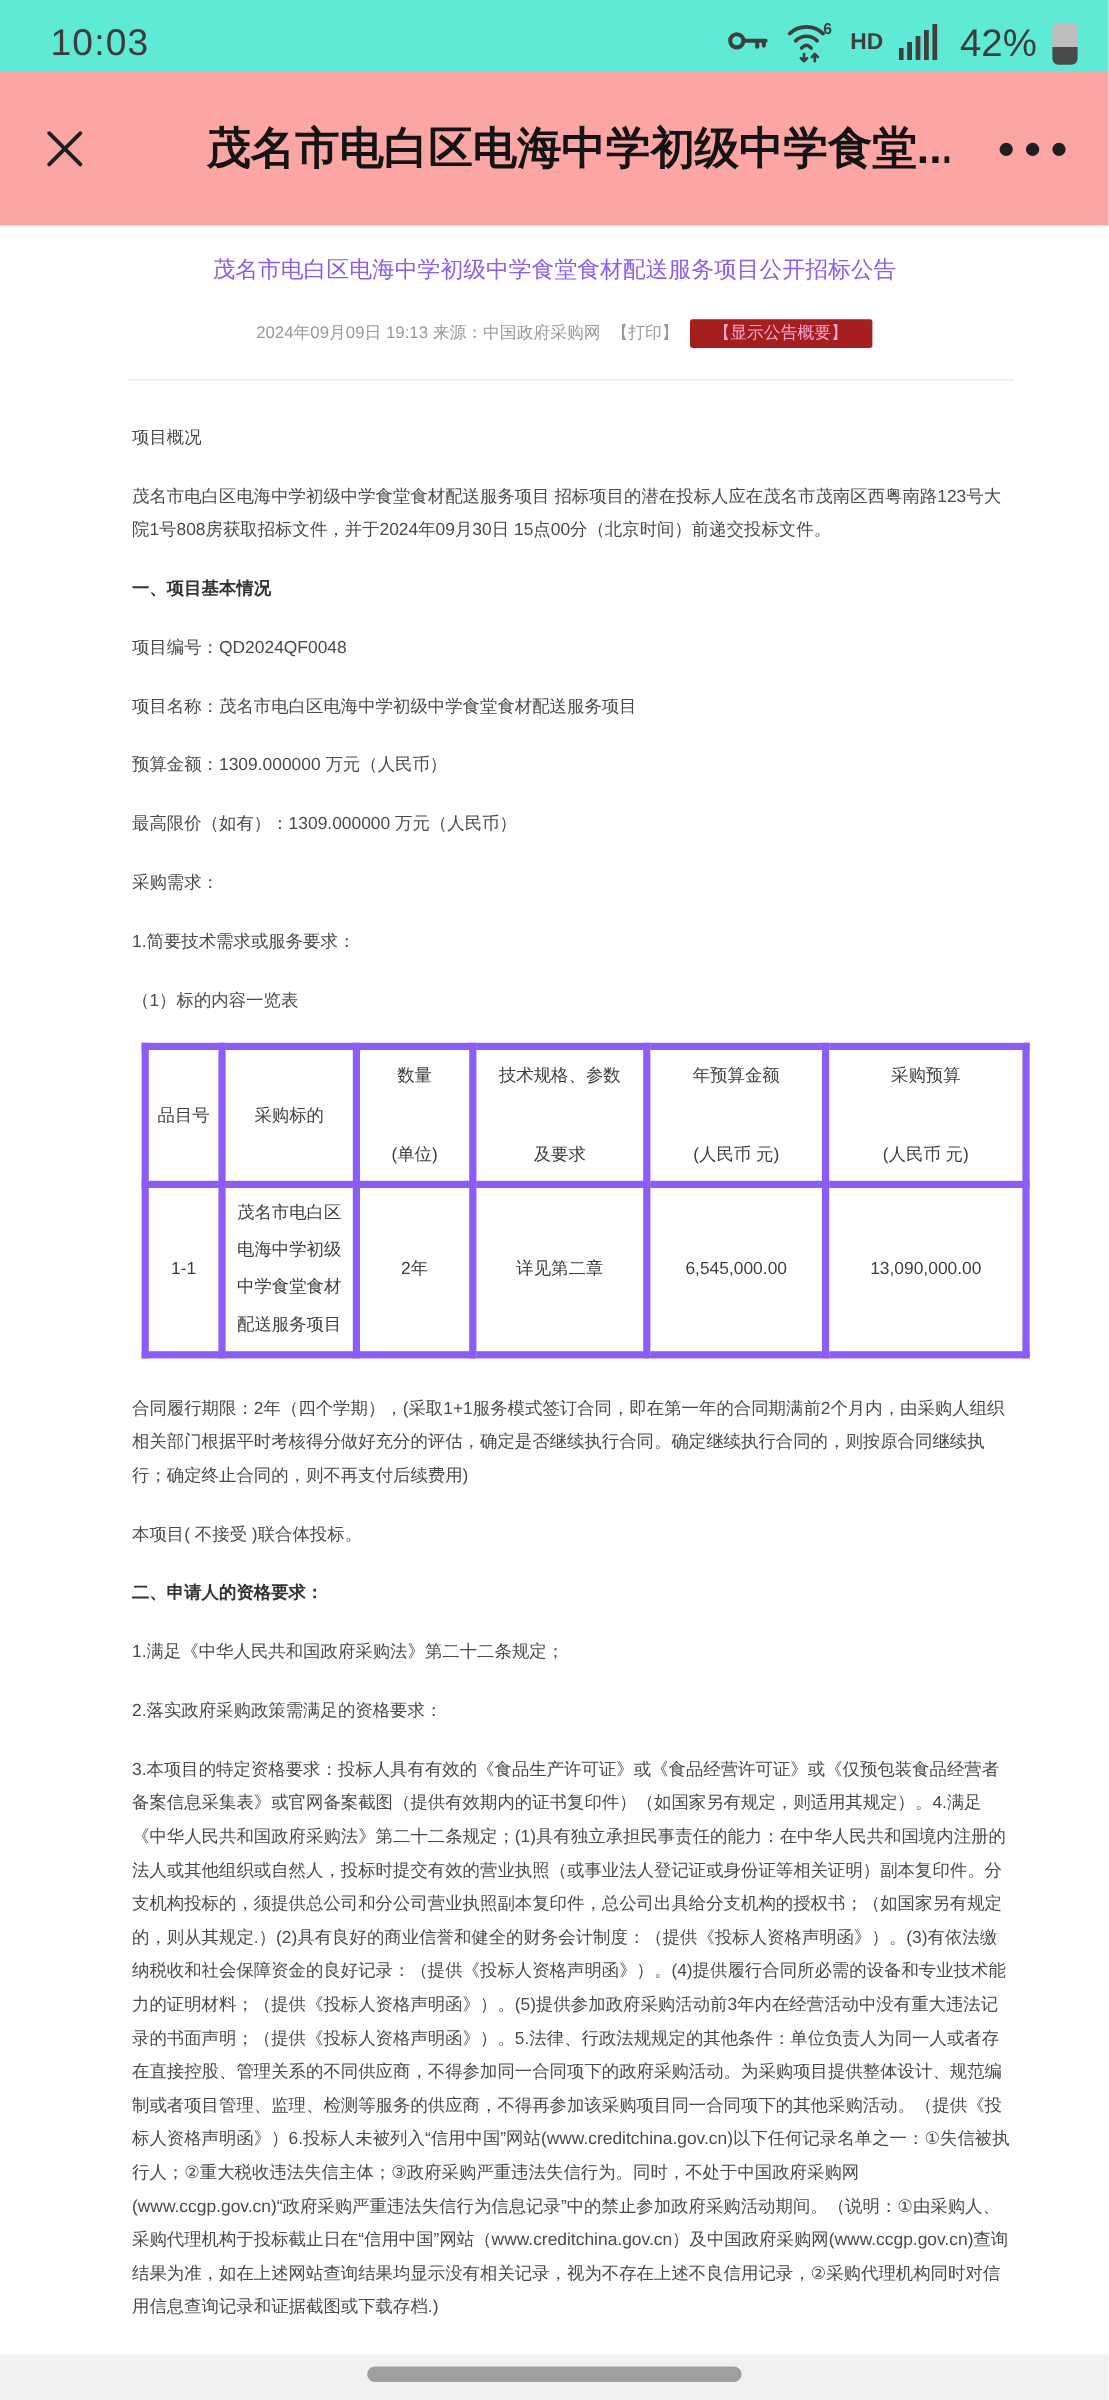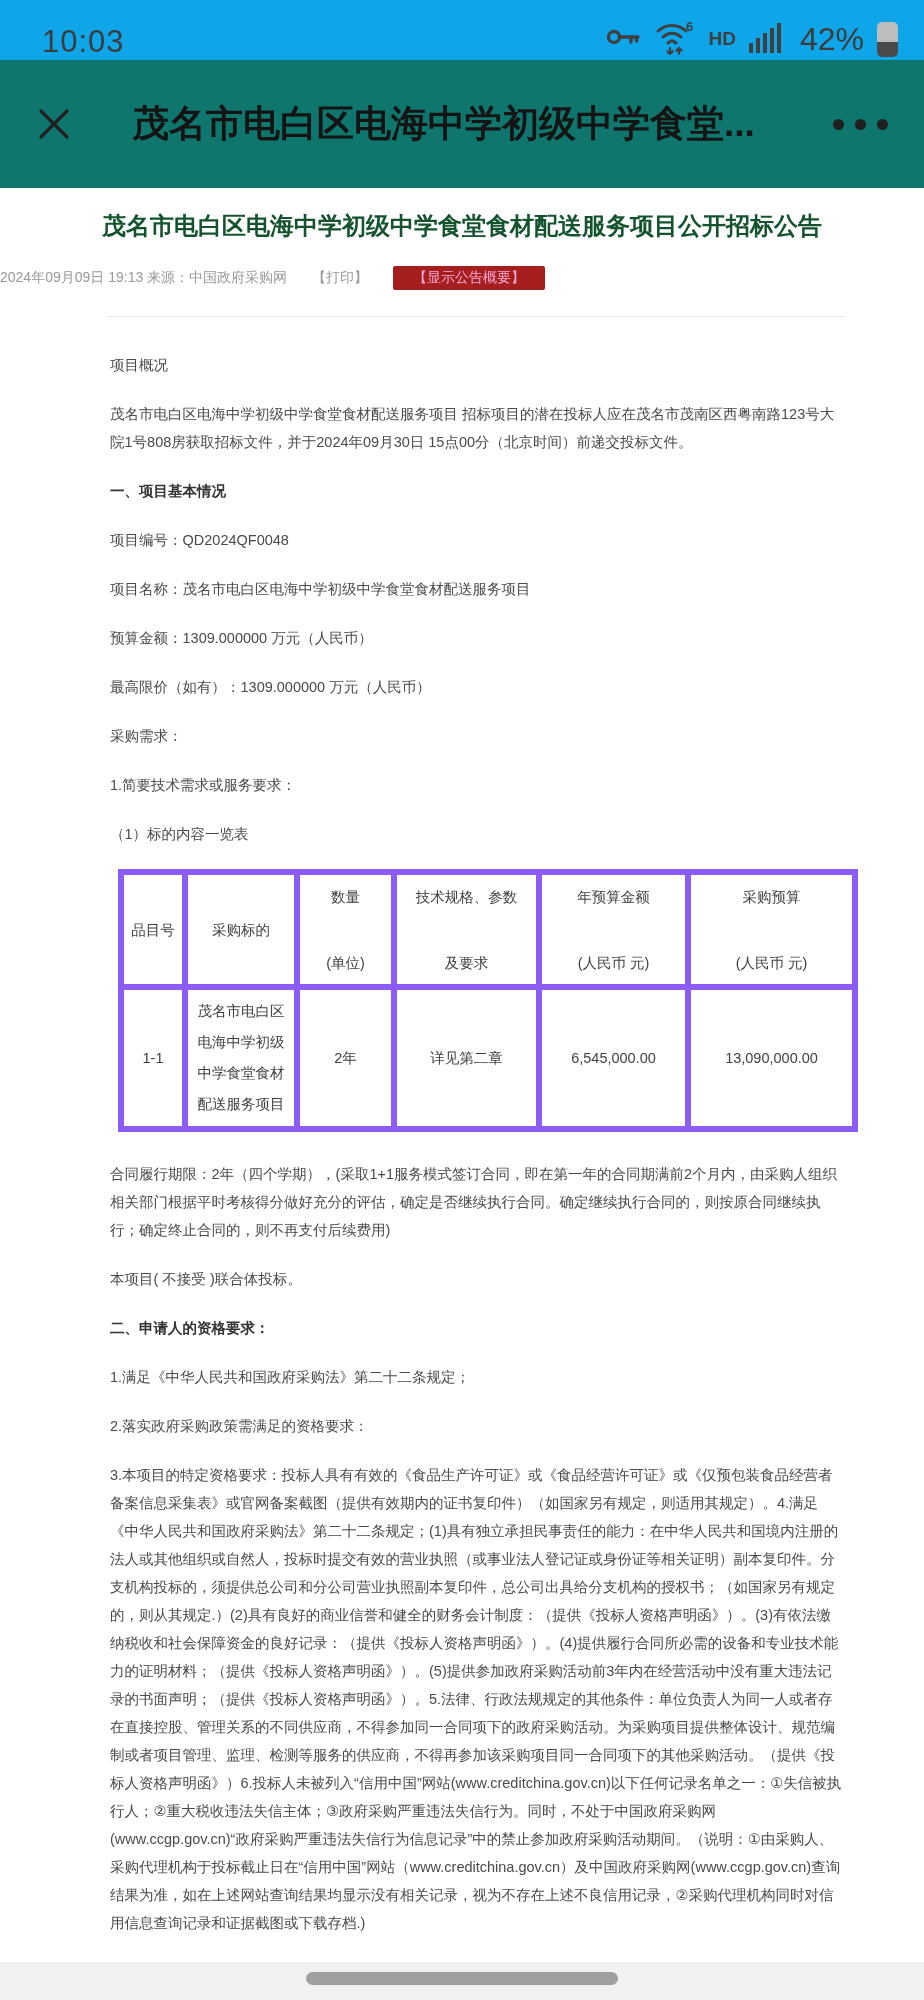--- a/index.html
+++ b/index.html
@@ -6,55 +6,55 @@
   html,body { margin:0; padding:0; }
   body {
     width:924px; height:2000px;
     font-family:"Liberation Sans","DejaVu Sans",sans-serif;
     background:#ffffff;
   }
   .screen { position:relative; width:924px; height:2000px; overflow:hidden; background:#ffffff; }
 
   
   .status-bar {
-    height:60px; background:#0ea5e9;
-    display:flex; align-items:flex-end; justify-content:space-between;
+    height:60px; background:#5eead4;
+    display:flex; align-items:center; justify-content:space-between;
     padding:12px 26px 0 42px;
   }
   .status-time { font-size:31px; color:#3c3c3c; letter-spacing:1px; }
   .status-icons { display:flex; align-items:center; gap:13px; }
   .hd-badge { font-size:19px; font-weight:700; color:#3f3f3f; }
   .battery-pct { font-size:32px; color:#3c3c3c; margin-left:2px; }
   .battery {
     width:21px; height:35px; border-radius:5px;
     background:linear-gradient(to top,#4a4a4a 42%,#bdbdbd 42%);
   }
 
   
   .nav-bar {
-    height:128px; background:#0f766e;
-    display:flex; align-items:center; padding:0 34px;
+    height:128px; background:#fca5a5;
+    display:flex; align-items:center; padding:0 34px;gap:40px;
   }
   .close-btn { width:40px; height:40px; flex:0 0 auto; cursor:pointer; }
   .nav-title {
     flex:1; margin-left:58px; font-size:37px; font-weight:700; color:#141414;
     white-space:nowrap; overflow:hidden;
   }
   .more-btn { display:flex; gap:11px; padding:8px 2px; cursor:pointer; }
   .more-btn .dot { width:11px; height:11px; border-radius:50%; background:#1f1f1f; }
 
   
   .page { background:#ffffff; }
   .article-title {
-    font-size:24px; font-weight:700; color:#14532d;
+    font-size:19px; font-weight:400; color:#8b5cf6;
     text-align:center; margin:22px 58px 0; line-height:32px;
   }
   .meta-row {
-    display:flex; justify-content:flex-start; align-items:center; gap:25px;
-    margin-top:24px; font-size:14px; color:#999999;
+    display:flex; justify-content:center; align-items:center; gap:9px;
+    margin-top:24px; font-size:14px; color:#999999;margin-left:16px;
   }
   .print-link { color:#999999; text-decoration:none; cursor:pointer; }
   .summary-badge {
     background:#a51f1f; color:#f9a8d4; font-size:14px;
     padding:3px 20px; border-radius:2px; cursor:pointer;
   }
   .divider { border:none; border-top:1px solid #e6e6e6; margin:26px 79px 0 107px; }
 
   .body-text {
     padding:34px 79px 0 110px;

